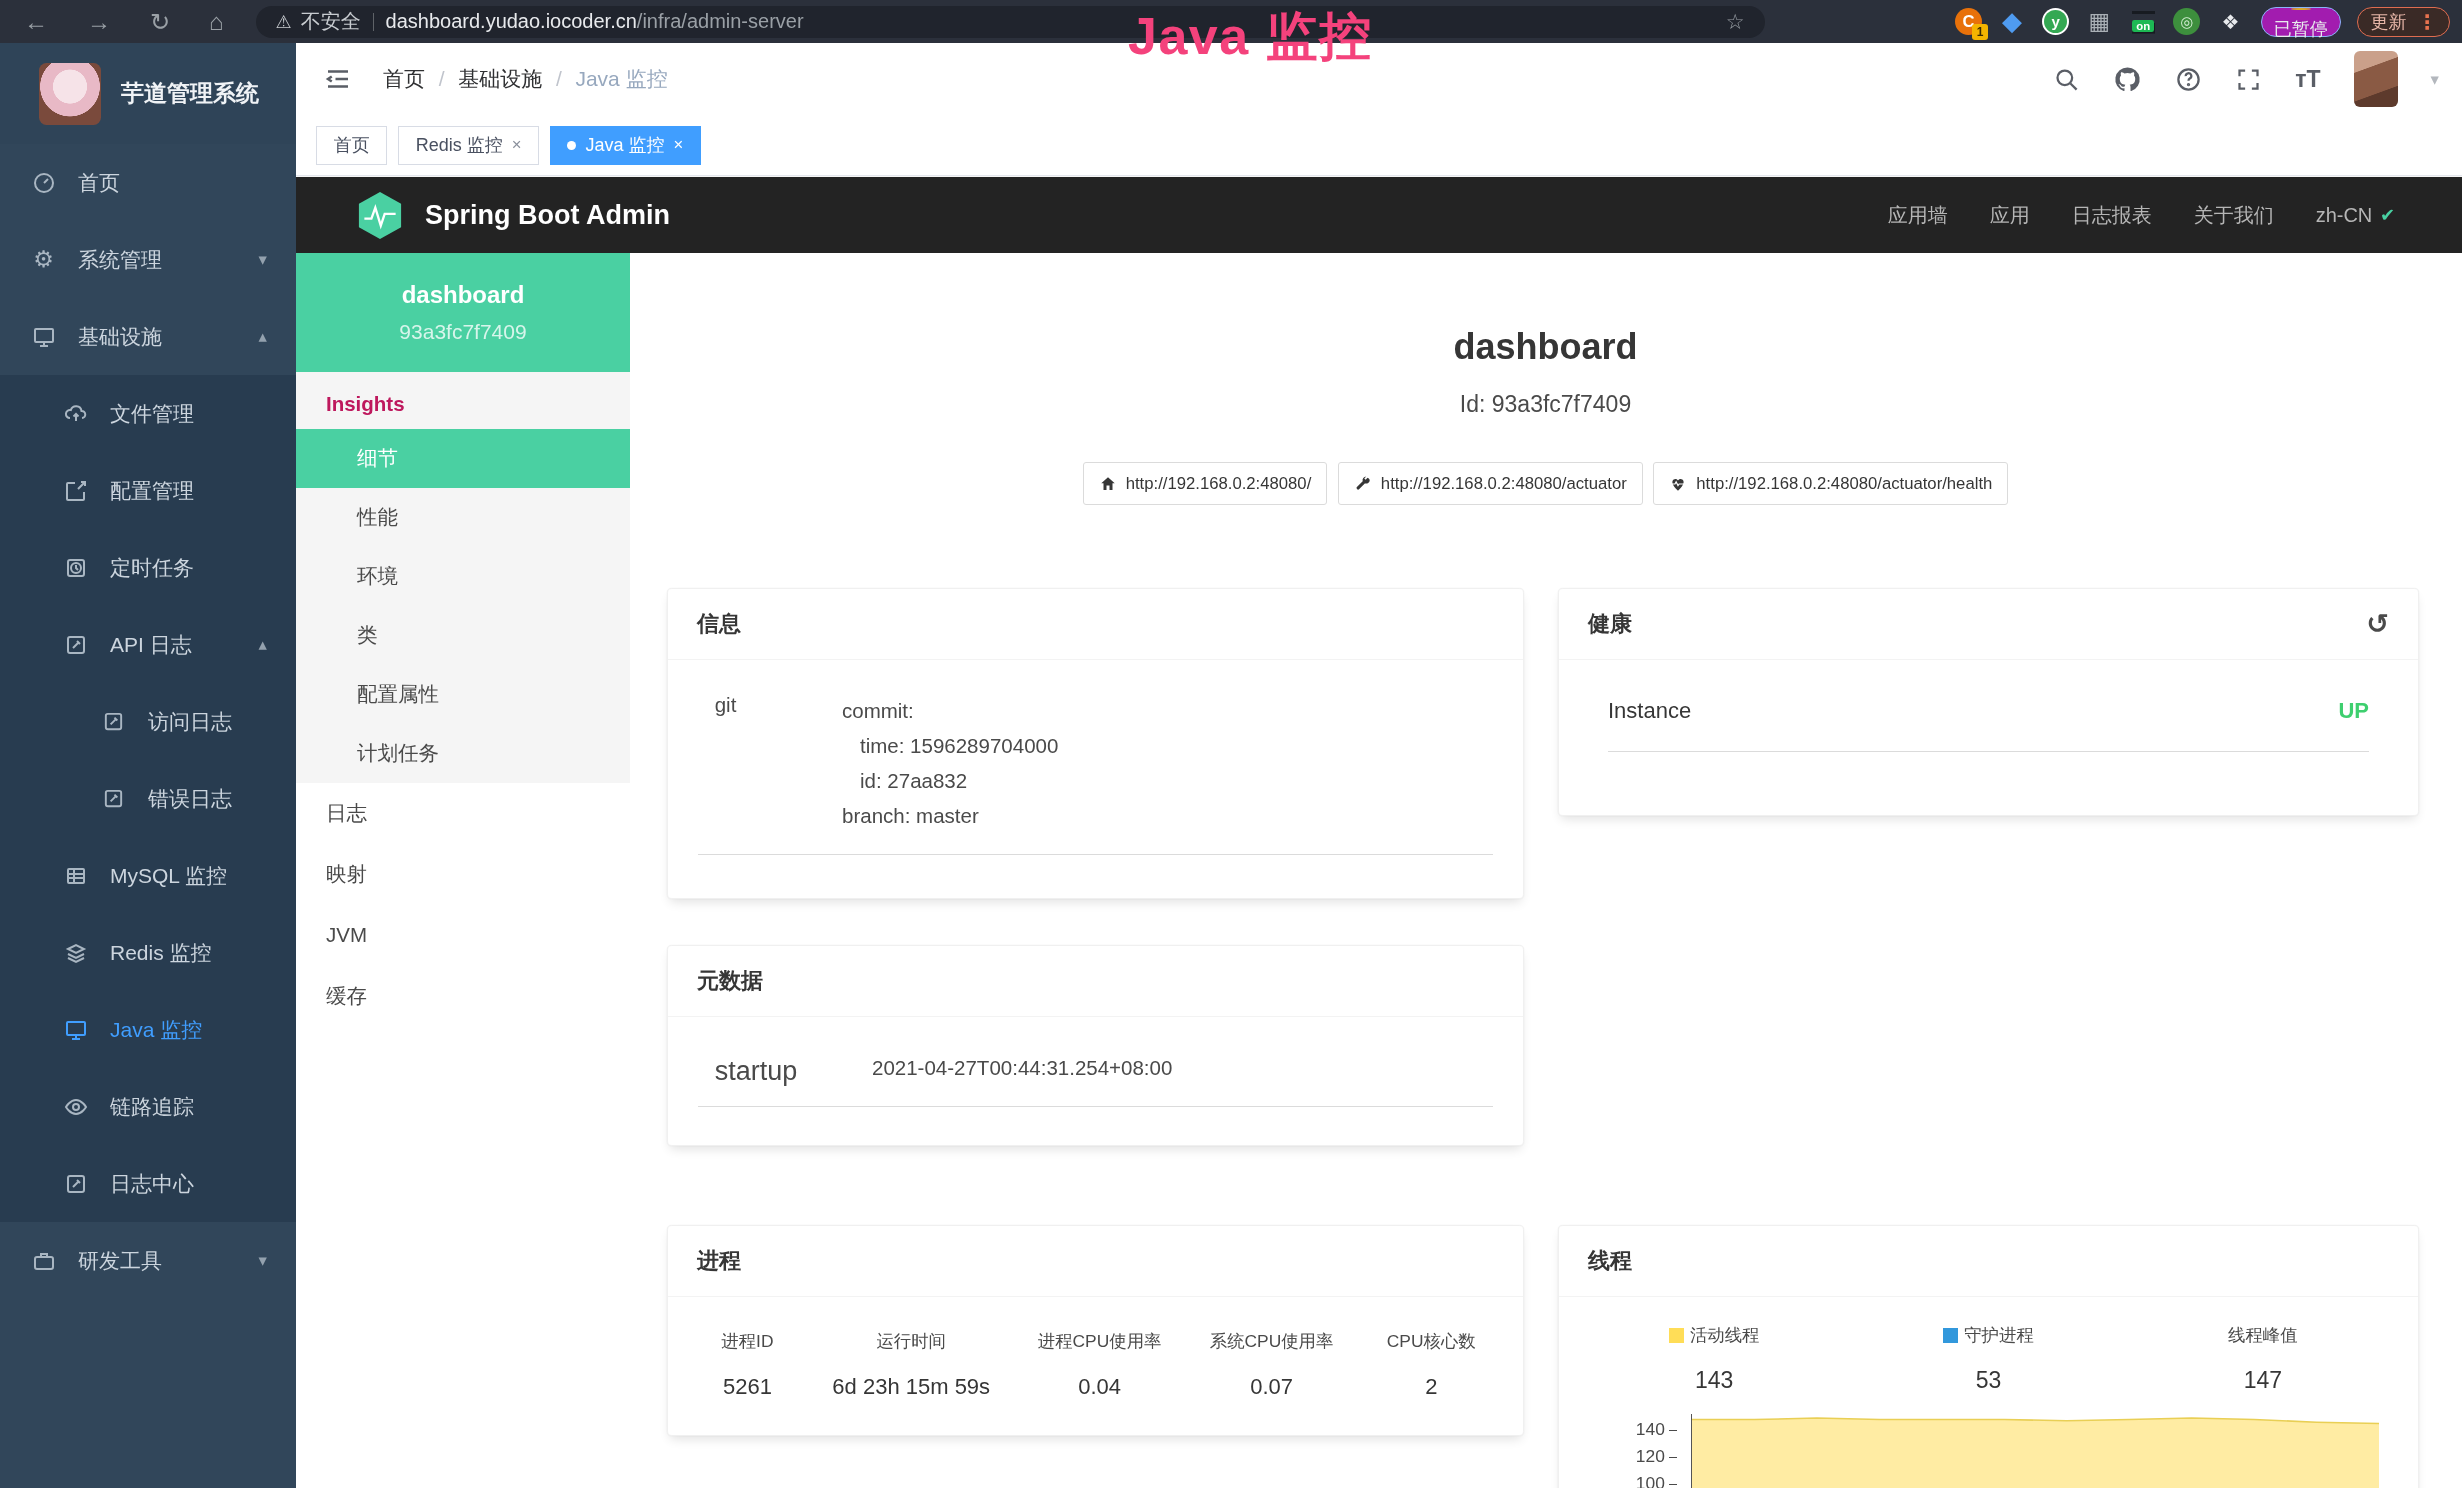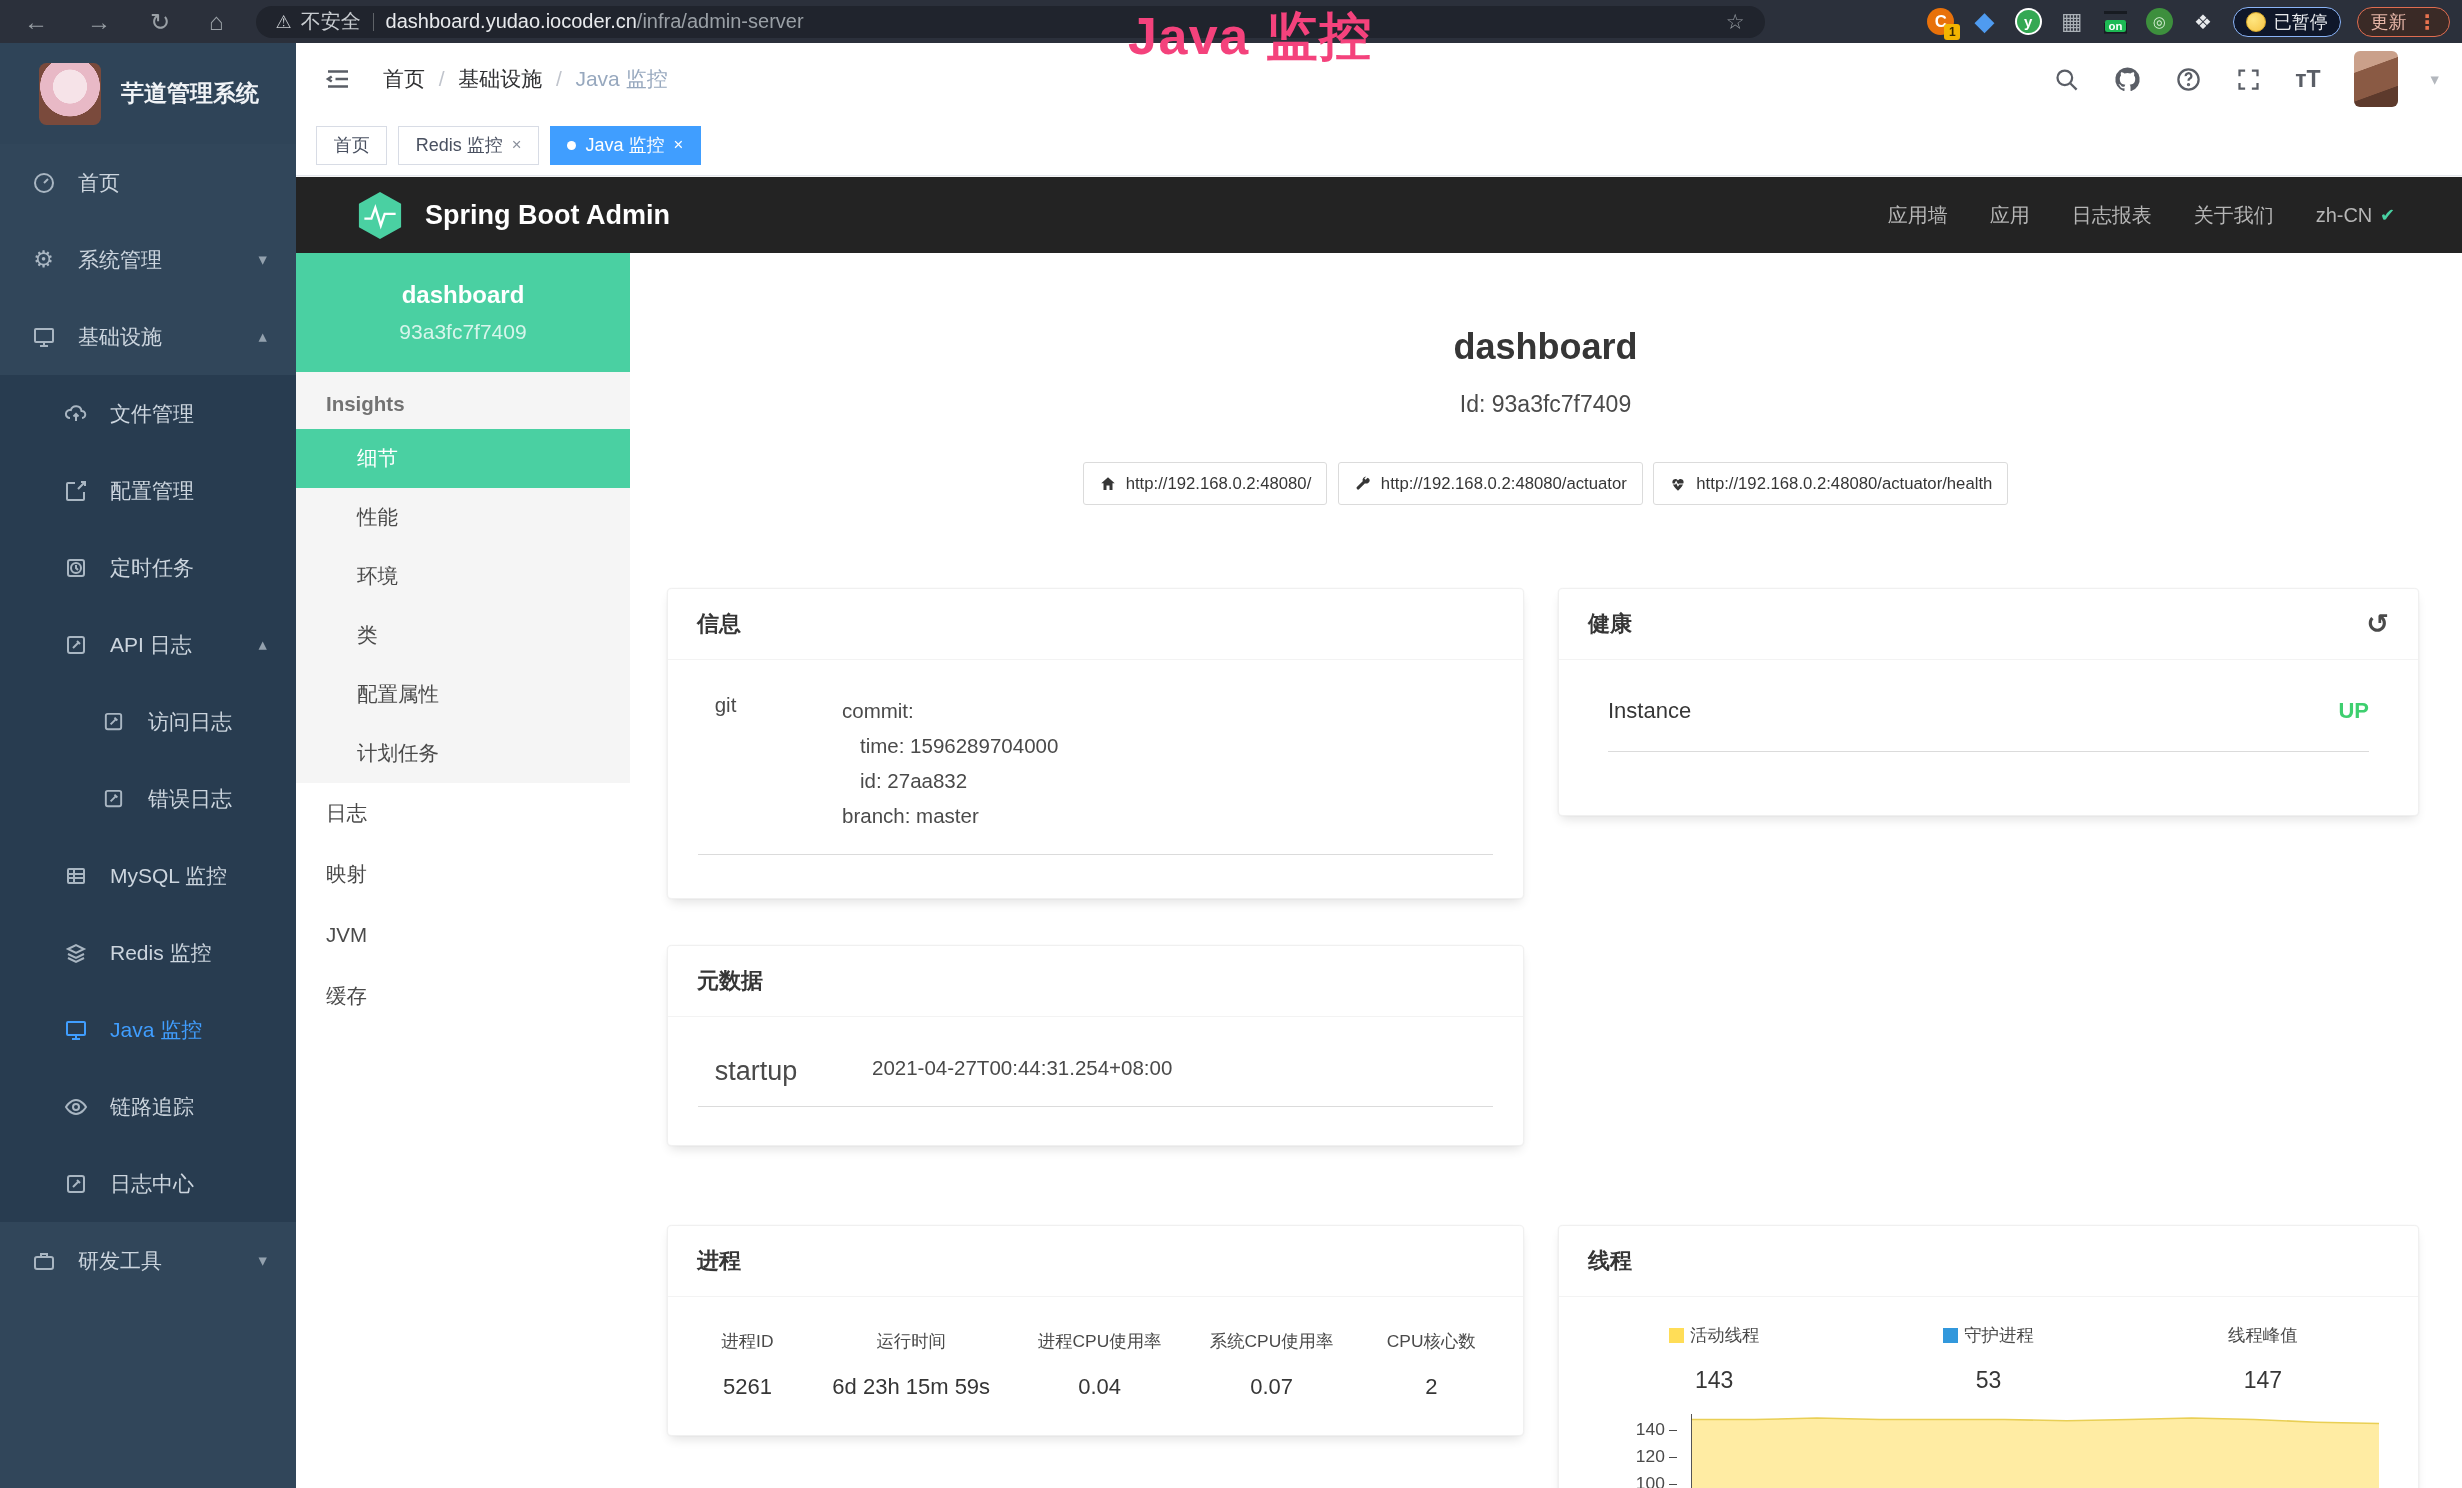--- a/index.html
+++ b/index.html
@@ -33,21 +33,21 @@
     display:flex; align-items:center; justify-content:center; font-size:15px; }
   .ext-grid { color:#aab0b6; font-size:23px; }
   .ext-on { display:flex; flex-direction:column; align-items:center; gap:1.5px; }
   .ext-on .lines { width:23px; border-top:3px solid #171b21; box-shadow:0 5.3px 0 #171b21, 0 10.6px 0 #171b21; height:12px; }
   .ext-on .on-badge { background:#1db954; color:#fff; font-size:11.4px; font-weight:700; padding:0 3.8px;
     border-radius:2.3px; margin-top:-4.6px; }
   .ext-cam { background:#3d8f3d; border-radius:50%; color:#d7f0d7; font-size:15px; }
   .ext-puzzle { color:#e8eaed; font-size:20px; }
   .pill-badge { display:flex; align-items:center; gap:7.6px; height:30px; border-radius:15px;
     padding:0 12px; font-size:18px; cursor:pointer; }
-  .paused { border:1.5px solid #8ab4f8; background:#0f172a; color:#e8eaed; }
+  .paused { border:1.5px solid #8ab4f8; background:#a21caf; color:#e8eaed;flex-direction:column; }
   .emoji-face { width:20px; height:20px; border-radius:50%; background:radial-gradient(circle at 35% 35%, #ffe680, #f6c445);
     border:0.8px solid #d9a92c; }
   .update { border:1.5px solid #df6c50; background:#3a2a26; color:#e7b6a8; gap:10.6px; }
   .update .dots { color:#e8734f; font-size:20px; font-weight:700; letter-spacing:0; }
 
   
   .annotation { position:absolute; left:1128px; top:1.5px; z-index:99; font-size:52px; font-weight:800;
     color:#f4427c; letter-spacing:1.5px; }
 
   
@@ -103,21 +103,21 @@
   .sba-lang { display:flex; align-items:center; gap:7.6px; cursor:pointer; }
   .sba-lang .caret { color:#48d1a2; font-size:18px; }
 
   .sba-side { position:absolute; left:296px; top:253px; width:334px; bottom:0; background:#fff; z-index:6; }
   .inst-head { height:119px; background:#4ad0a2; display:flex; flex-direction:column; align-items:center;
     justify-content:center; gap:10.6px; cursor:pointer; }
   .inst-name { color:#fff; font-size:24px; font-weight:700; }
   .inst-id { color:rgba(255,255,255,.78); font-size:21px; }
   .side-sec { background:#f5f5f5; padding-top:7.6px; }
   .sec-title { height:49px; display:flex; align-items:center; padding-left:30px; font-size:20.5px;
-    font-weight:700; color:#737373; }
+    font-weight:700; color:#be185d; }
   .s-item { height:59px; display:flex; align-items:center; padding-left:61px; font-size:20.5px;
     color:#4a4a4a; cursor:pointer; }
   .s-item.active { background:#4ad0a2; color:#fff; }
   .r-item { height:61px; display:flex; align-items:center; padding-left:30px; font-size:20.5px;
     color:#4a4a4a; cursor:pointer; background:#fff; }
 
   .sba-main { position:absolute; left:629px; top:253px; right:0; bottom:0; background:#fff; z-index:5; }
   .page-title { margin-top:73px; text-align:center; font-size:36px; font-weight:600; color:#363636; }
   .page-id { margin-top:23px; text-align:center; font-size:23px; color:#4a4a4a; }
   .link-row { margin-top:44px; display:flex; justify-content:center; gap:10.6px; }

